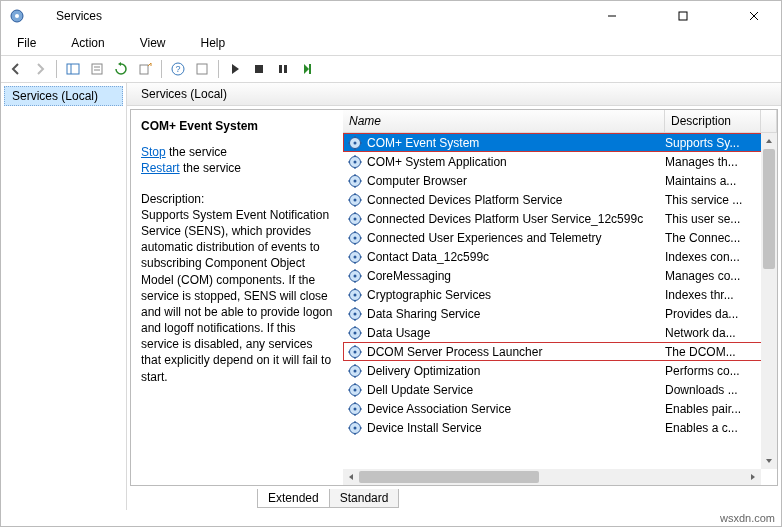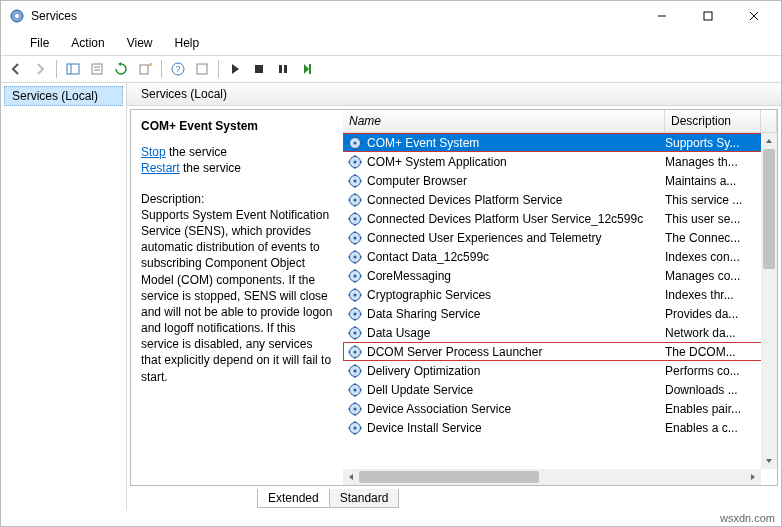--- a/index.html
+++ b/index.html
@@ -1,22 +1,22 @@
 <!DOCTYPE html>
 <html><head>
   <meta charset="utf-8">
   <style>
     * { box-sizing: border-box; margin: 0; padding: 0; }
     body { font-family: "Segoe UI", Tahoma, sans-serif; font-size: 12px; background: #fff; color: #000; width: 782px; height: 527px; overflow: hidden; display: flex; flex-direction: column; border: 1px solid #bbb; }
-    .titlebar { height: 30px; display: flex; align-items: center; padding: 0 4px; }
+    .titlebar { height: 30px; display: flex; align-items: center; padding: 0 4px; gap: 25px; }
     .titlebar .ico { width: 16px; height: 16px; margin: 0 6px 0 4px; }
     .titlebar .title { flex: 1; }
     .winbtn { width: 46px; height: 28px; display: flex; align-items: center; justify-content: center; }
     .winbtn svg { width: 10px; height: 10px; }
-    .menubar { display: flex; gap: 6px; padding: 2px 21px; border-bottom: 1px solid #d9d9d9; }
+    .menubar { display: flex; gap: 19px; padding: 2px 8px; border-bottom: 1px solid #d9d9d9; }
     .menuitem { padding: 3px 8px; cursor: default; }
     .toolbar { display: flex; align-items: center; gap: 2px; padding: 2px 4px; border-bottom: 1px solid #d9d9d9; }
     .toolbtn { width: 22px; height: 22px; display: flex; align-items: center; justify-content: center; border: 1px solid transparent; }
     .toolsep { width: 1px; height: 18px; background: #c0c0c0; margin: 0 3px; }
     .body { flex: 1; display: flex; overflow: hidden; }
     .tree { width: 126px; border-right: 1px solid #d9d9d9; padding: 3px; background: #fff; }
     .tree-item { display: flex; align-items: center; gap: 4px; padding: 2px 3px; }
     .tree-item.sel { background: #cce8ff; border: 1px dotted #7aa7d8; }
     .panel { flex: 1; display: flex; flex-direction: column; overflow: hidden; }
     .panel-head { display: flex; align-items: center; gap: 6px; padding: 4px 8px; border-bottom: 1px solid #d9d9d9; background: linear-gradient(#fdfdfd,#ececec); }

